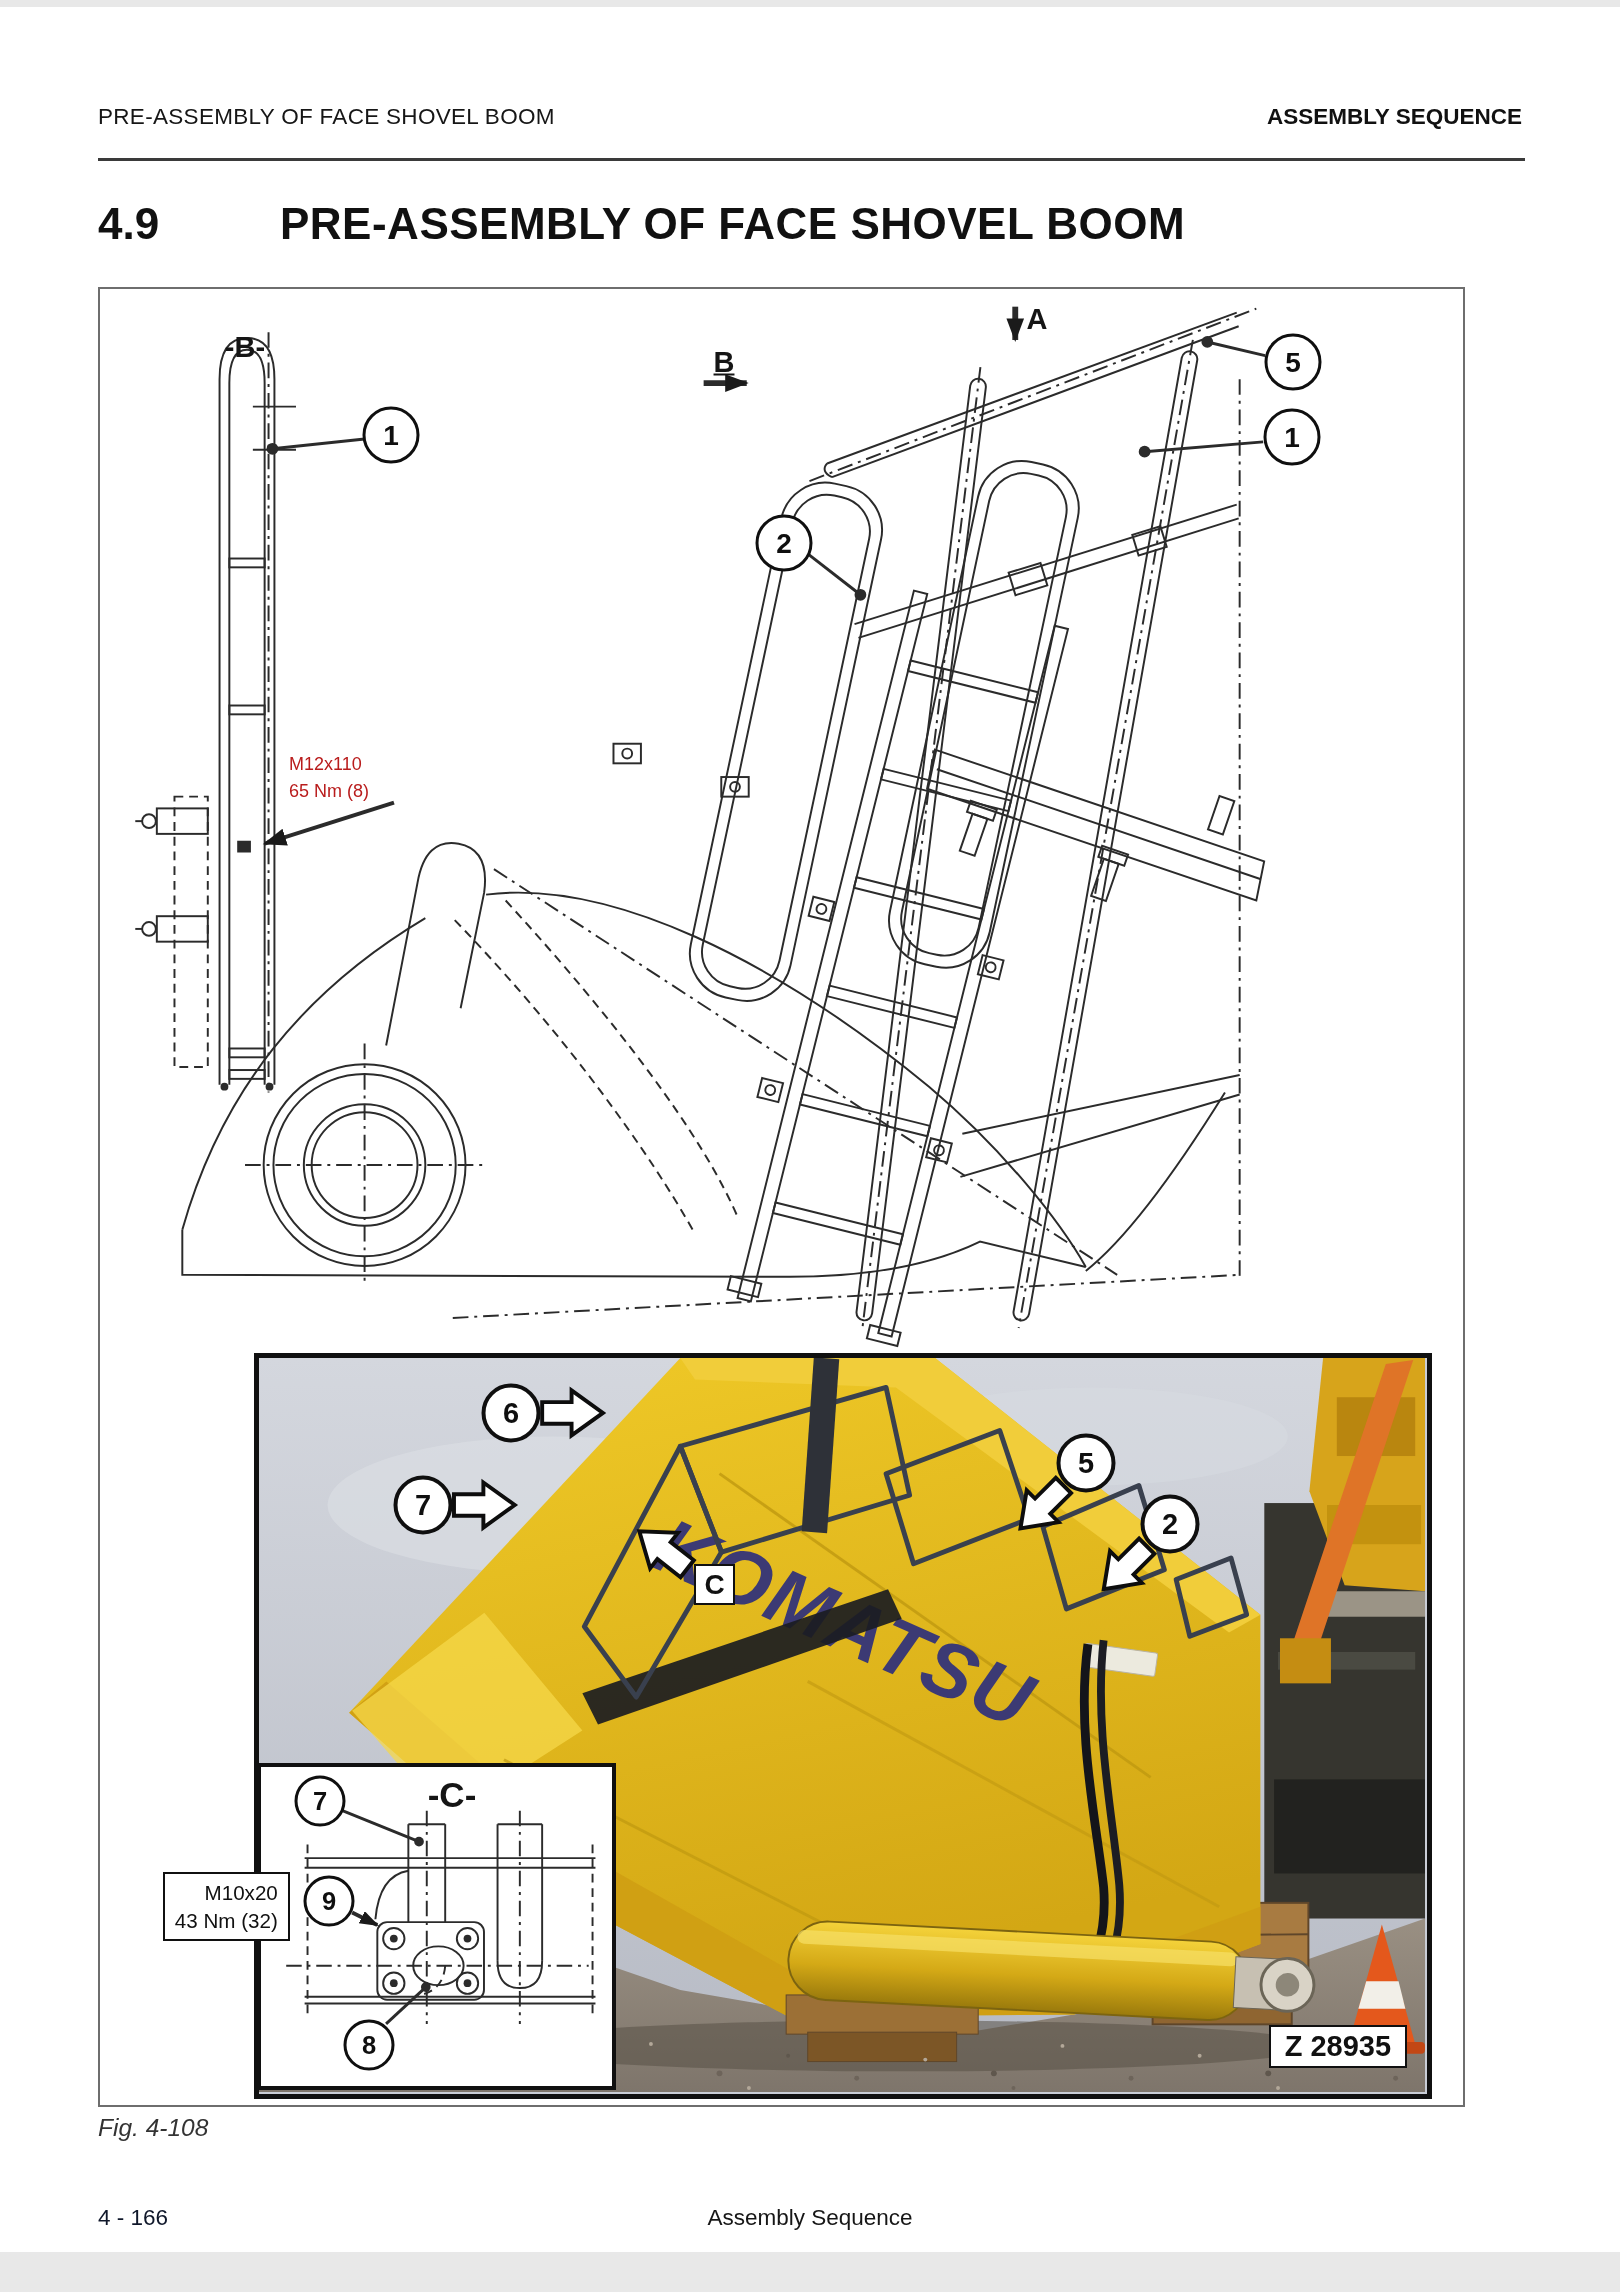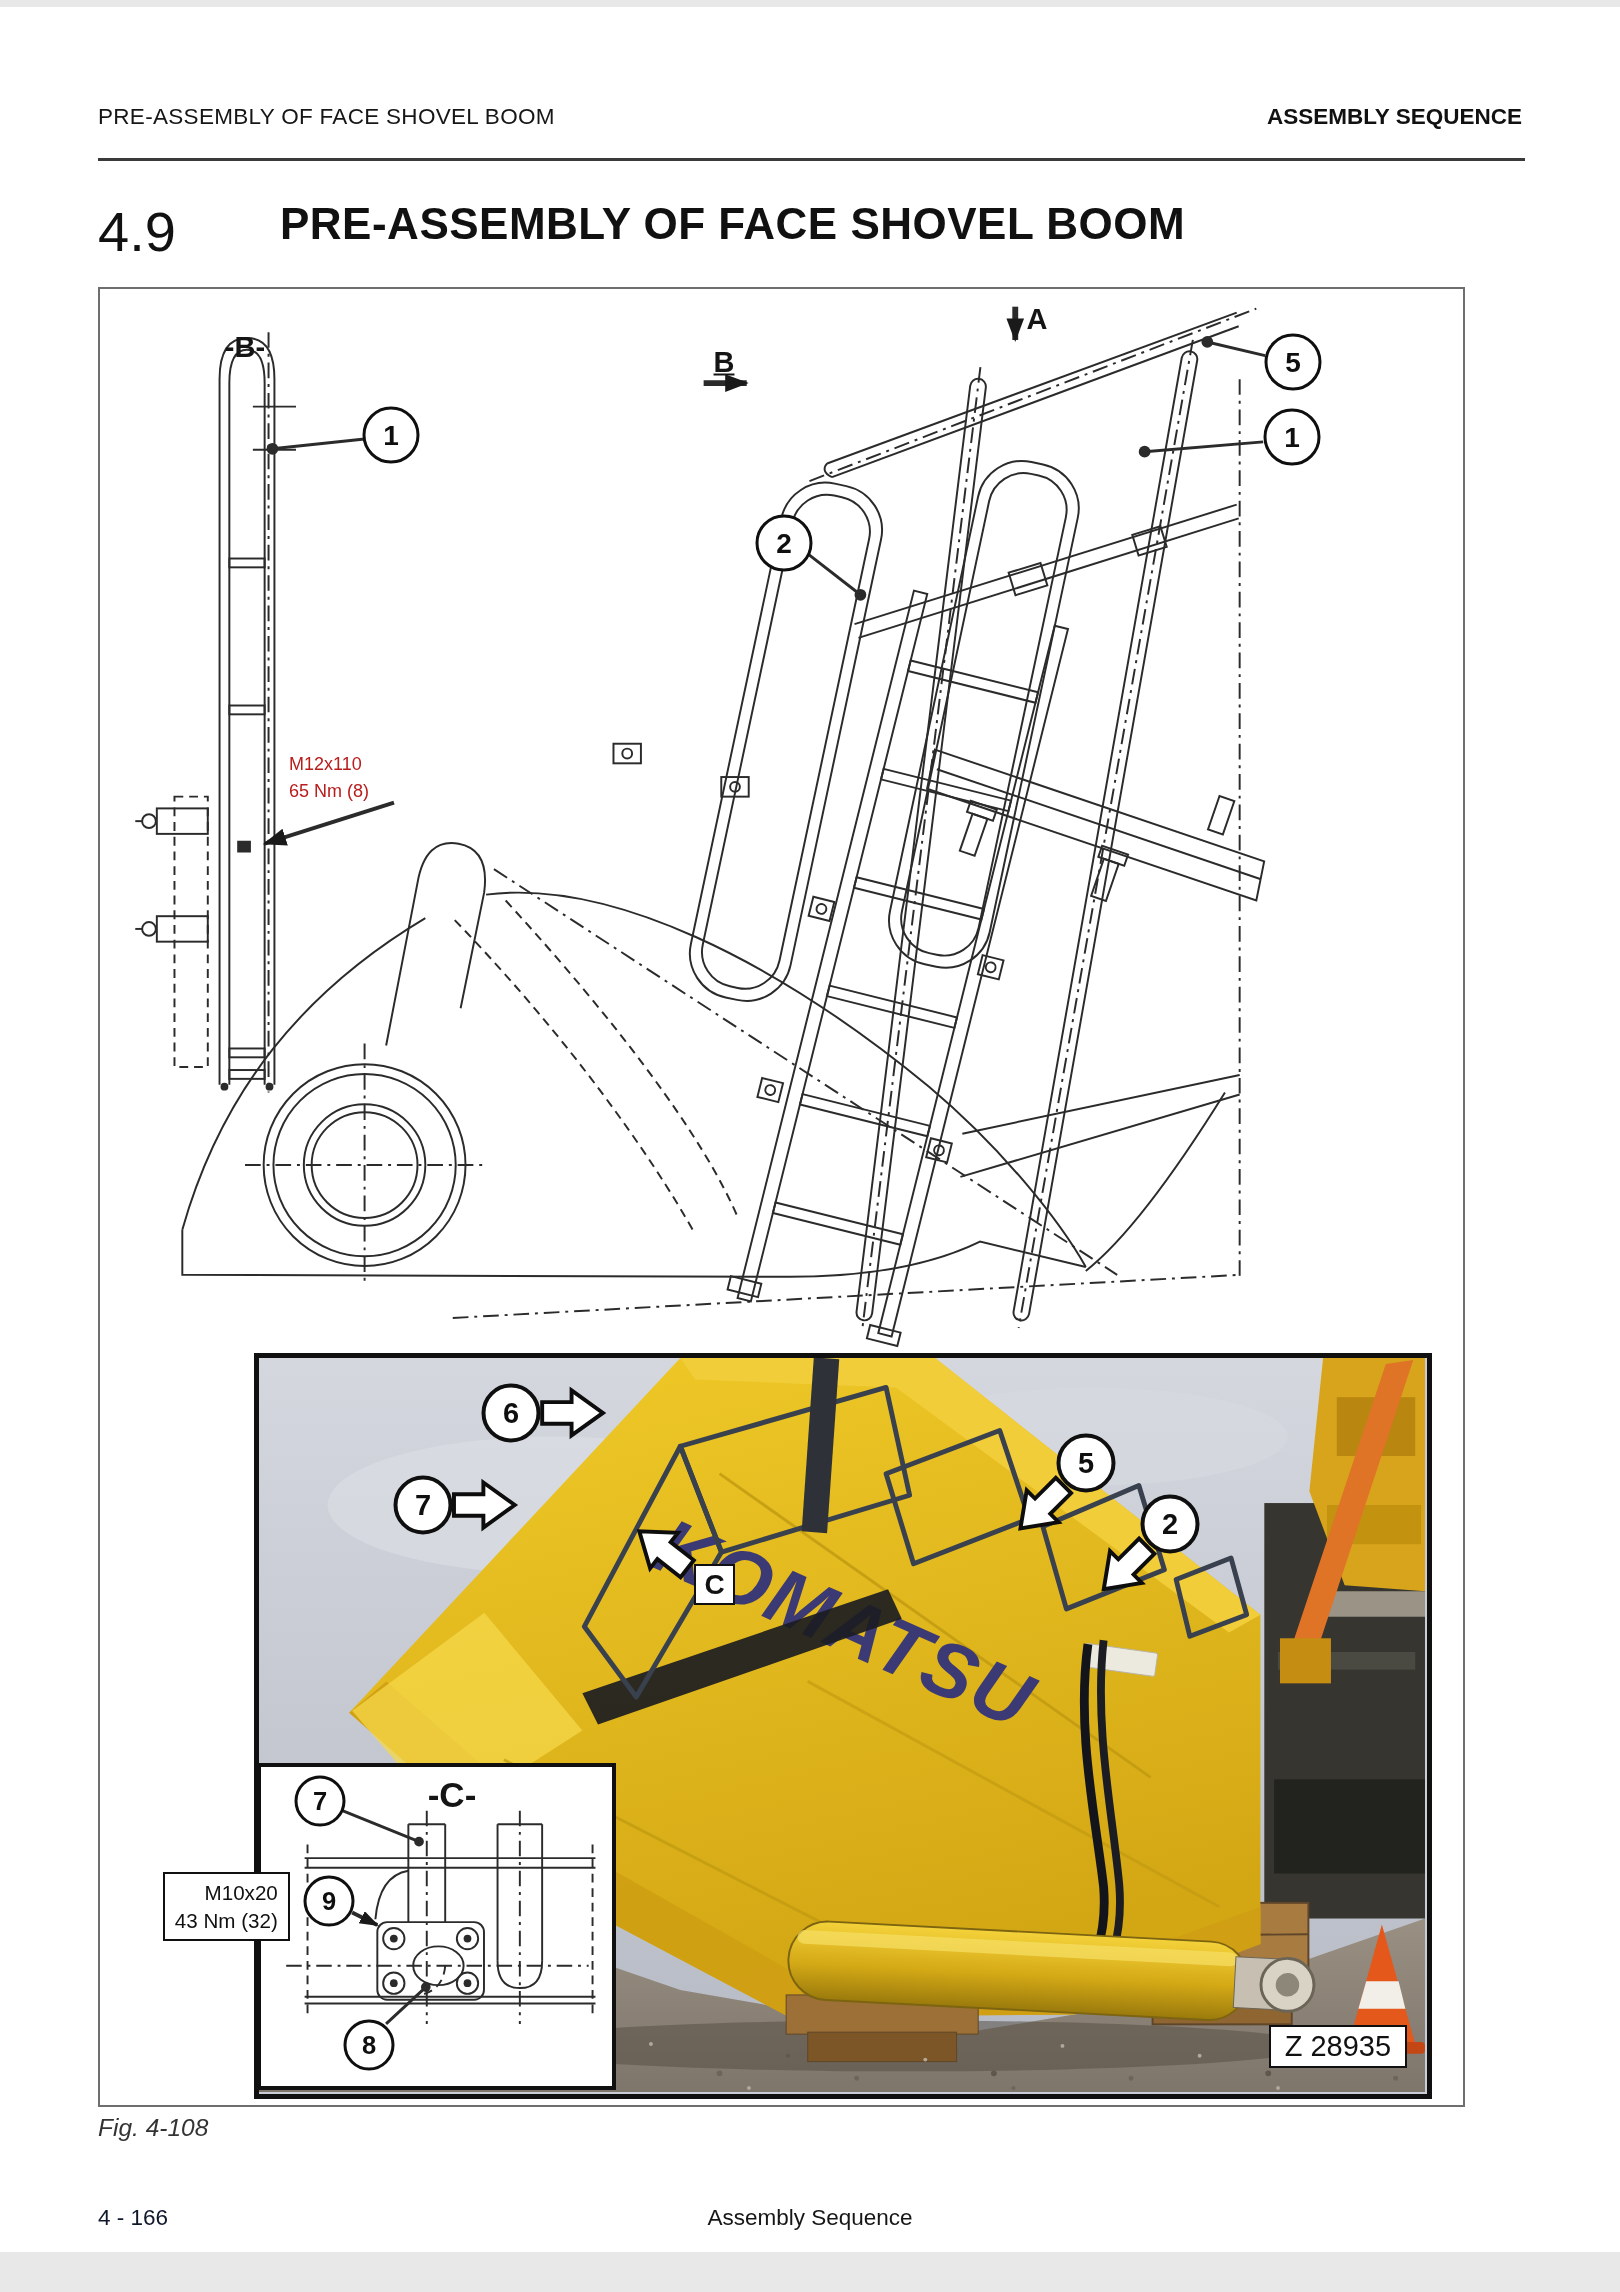--- a/index.html
+++ b/index.html
@@ -2,21 +2,21 @@
 <html><head>
 <meta charset="utf-8">
 <style>
   html,body{margin:0;padding:0;background:#e8e8e8}
   #page{position:relative;width:1620px;height:2245px;background:#ffffff;
         font-family:"Liberation Sans",sans-serif;color:#111;overflow:hidden;margin:7px auto}
   
   .hdr-left{position:absolute;left:98px;top:97px;font-size:22.5px;letter-spacing:0.3px;color:#161616}
   .hdr-right{position:absolute;right:98px;top:97px;font-size:22.5px;font-weight:bold;color:#111}
   .hdr-rule{position:absolute;left:98px;top:151px;width:1427px;height:2.9px;background:#3a3a3a}
-  .title-num{position:absolute;left:98px;top:192px;font-size:56px;font-weight:normal}
+  .title-num{position:absolute;left:98px;top:192px;font-size:44px;font-weight:bold}
   .title-txt{position:absolute;left:280px;top:192px;font-size:44px;font-weight:bold;letter-spacing:0.5px}
   .fig-cap{position:absolute;left:98px;top:2107px;font-size:24.5px;font-style:italic;color:#333}
   .ftr-left{position:absolute;left:98px;top:2198px;font-size:22.5px;color:#0f172a}
   .ftr-center{position:absolute;left:0;top:2198px;width:100%;text-align:center;font-size:22.5px;color:#161616}
   
   #figbox{position:absolute;left:98px;top:280px;width:1367px;height:1820px;
           border:2px solid #6e6e6e;background:#fff;box-sizing:border-box}
   
   .callout{position:absolute;display:flex;align-items:center;justify-content:center;
            background:#fff;border:3.9px solid #0f0f0f;border-radius:50%;font-weight:bold;
@@ -30,21 +30,21 @@
   
   #photo{position:absolute;left:154px;top:1064px;width:1178px;height:746px;
          border:5.9px solid #101010;box-sizing:border-box;background:#c9cdd6;z-index:2}
   #inset{position:absolute;left:157px;top:1474px;width:359px;height:327px;
          border:4.9px solid #101010;box-sizing:border-box;background:#ffffff;z-index:4}
   .whitebox{position:absolute;background:#fff;border:2.9px solid #101010;box-sizing:border-box;
             display:flex;align-items:center;justify-content:center;font-weight:bold;z-index:6}
   #m10box{left:63px;top:1583px;padding:4.9px 9.8px;font-weight:normal;font-size:20.6px;line-height:1.35;
           display:block;text-align:right;z-index:7}
   #cbox{left:435px;top:206px;width:41px;height:41px;font-size:28px}
-  #zbox{left:1010px;top:667px;padding:2.9px 13.7px;font-size:29px;font-weight:normal;white-space:nowrap}
+  #zbox{left:1010px;top:667px;padding:2.9px 13.7px;font-size:29px;font-weight:bold;white-space:nowrap}
 </style>
 </head>
 <body>
 
 <div id="page">
 
   <div class="hdr-left">PRE-ASSEMBLY OF FACE SHOVEL BOOM</div>
   <div class="hdr-right">ASSEMBLY SEQUENCE</div>
   <div class="hdr-rule"></div>
 

